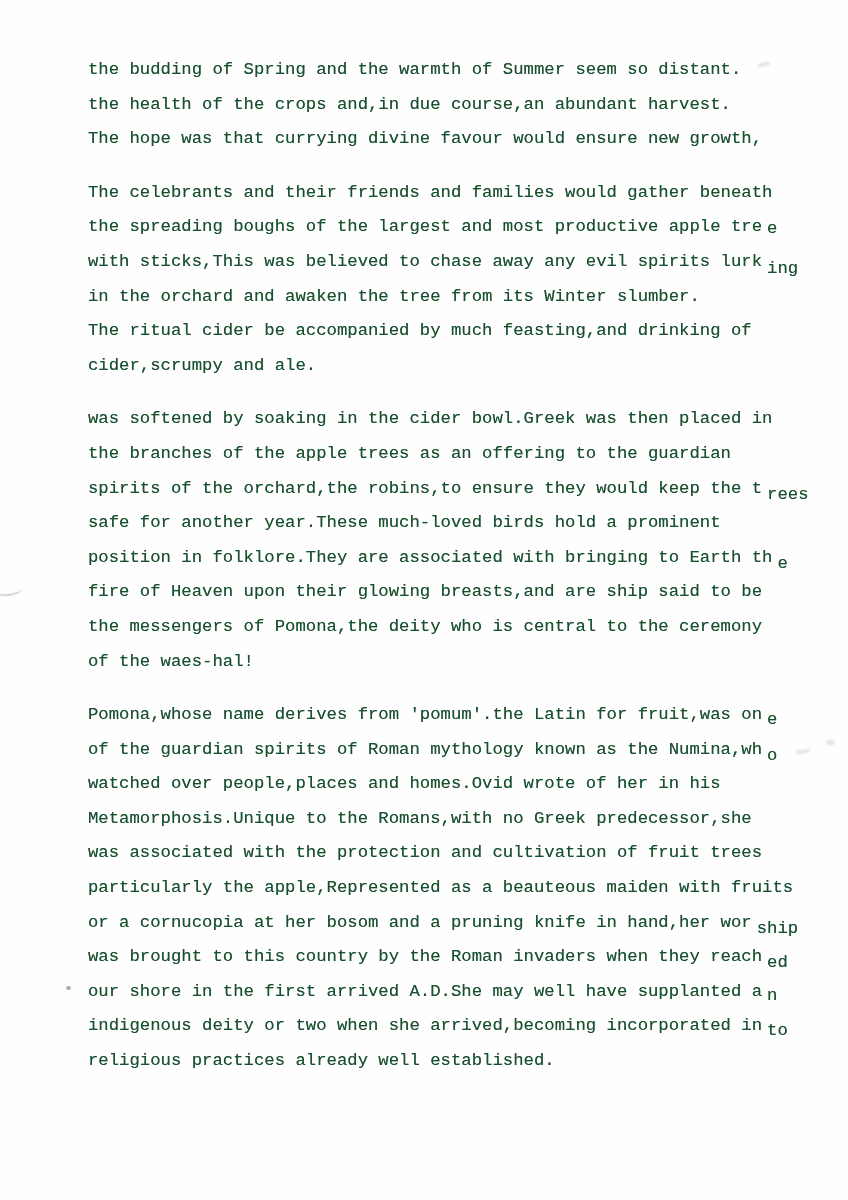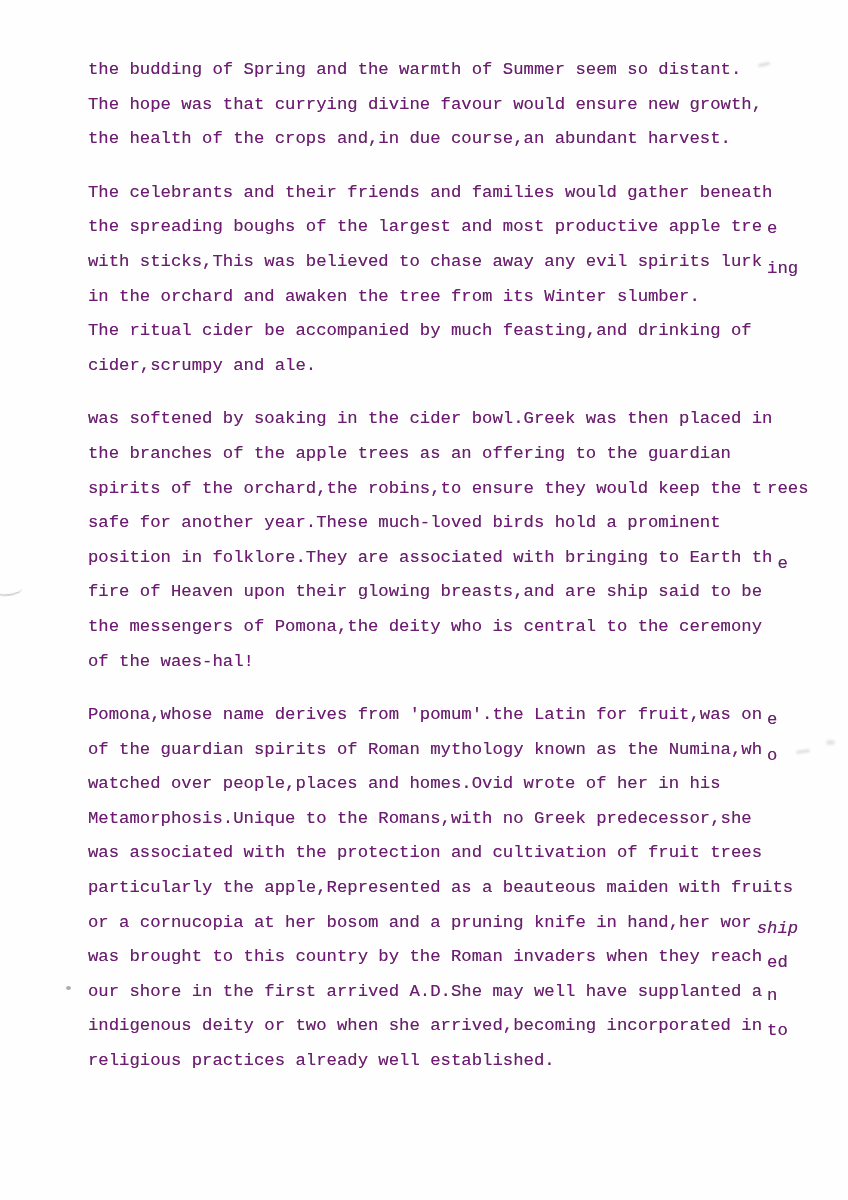--- a/index.html
+++ b/index.html
@@ -11,21 +11,21 @@
     position: relative;
     width: 848px;
     height: 1200px;
     background: #fefefe;
     overflow: hidden;
     box-sizing: border-box;
     padding: 53px 0 0 88px;
     font-family: "Liberation Mono", "DejaVu Sans Mono", monospace;
     font-size: 17.3px;
     line-height: 34.6px;
-    color: #701a75;
+    color: #14532d;
   }
   .paragraph {
     margin: 0 0 19px 0;
   }
   .line {
     white-space: pre;
     height: 34.6px;
   }
   .line span {
     text-shadow: 0 0 0.6px rgba(40,40,40,0.55);
@@ -82,48 +82,48 @@
 
 <div class="page">
   <div class="artifact smudge"></div>
   <div class="artifact pencil-dot"></div>
   <div class="artifact speck-top-right"></div>
   <div class="artifact speck-mid-right-1"></div>
   <div class="artifact speck-mid-right-2"></div>
   <div id="text-body">
       <div class="paragraph">
         <div class="line"><span>the budding of Spring and the warmth of Summer seem so distant.</span></div>
+        <div class="line"><span>the health of the crops and,in due course,an abundant harvest.</span></div>
         <div class="line"><span>The hope was that currying divine favour would ensure new growth,</span></div>
-        <div class="line"><span>the health of the crops and,in due course,an abundant harvest.</span></div>
       </div>
       <div class="paragraph">
         <div class="line"><span>The celebrants and their friends and families would gather beneath</span></div>
         <div class="line"><span>the spreading boughs of the largest and most productive apple tre</span><span class="tail" style="top: 2px;">e</span></div>
         <div class="line"><span>with sticks,This was believed to chase away any evil spirits lurk</span><span class="tail" style="top: 7px;">ing</span></div>
         <div class="line"><span>in the orchard and awaken the tree from its Winter slumber.</span></div>
         <div class="line"><span>The ritual cider be accompanied by much feasting,and drinking of</span></div>
         <div class="line"><span>cider,scrumpy and ale.</span></div>
       </div>
       <div class="paragraph">
         <div class="line"><span>was softened by soaking in the cider bowl.Greek was then placed in</span></div>
         <div class="line"><span>the branches of the apple trees as an offering to the guardian</span></div>
-        <div class="line"><span>spirits of the orchard,the robins,to ensure they would keep the t</span><span class="tail" style="top: 0;">rees</span></div>
+        <div class="line"><span>spirits of the orchard,the robins,to ensure they would keep the t</span><span class="tail" style="top: 6px;">rees</span></div>
         <div class="line"><span>safe for another year.These much-loved birds hold a prominent</span></div>
         <div class="line"><span>position in folklore.They are associated with bringing to Earth th</span><span class="tail" style="top: 6px;">e</span></div>
         <div class="line"><span>fire of Heaven upon their glowing breasts,and are ship said to be</span></div>
         <div class="line"><span>the messengers of Pomona,the deity who is central to the ceremony</span></div>
         <div class="line"><span>of the waes-hal!</span></div>
       </div>
       <div class="paragraph">
         <div class="line"><span>Pomona,whose name derives from 'pomum'.the Latin for fruit,was on</span><span class="tail" style="top: 5px;">e</span></div>
         <div class="line"><span>of the guardian spirits of Roman mythology known as the Numina,wh</span><span class="tail" style="top: 6px;">o</span></div>
         <div class="line"><span>watched over people,places and homes.Ovid wrote of her in his</span></div>
         <div class="line"><span>Metamorphosis.Unique to the Romans,with no Greek predecessor,she</span></div>
         <div class="line"><span>was associated with the protection and cultivation of fruit trees</span></div>
         <div class="line"><span>particularly the apple,Represented as a beauteous maiden with fruits</span></div>
-        <div class="line"><span>or a cornucopia at her bosom and a pruning knife in hand,her wor</span><span class="tail" style="top: 6px; font-style: italic;">ship</span></div>
+        <div class="line"><span>or a cornucopia at her bosom and a pruning knife in hand,her wor</span><span class="tail" style="top: 6px;">ship</span></div>
         <div class="line"><span>was brought to this country by the Roman invaders when they reach</span><span class="tail" style="top: 6px;">ed</span></div>
         <div class="line"><span>our shore in the first arrived A.D.She may well have supplanted a</span><span class="tail" style="top: 4px;">n</span></div>
         <div class="line"><span>indigenous deity or two when she arrived,becoming incorporated in</span><span class="tail" style="top: 5px;">to</span></div>
         <div class="line"><span>religious practices already well established.</span></div>
       </div>
     </div>
 </div>
 
 </body></html>

